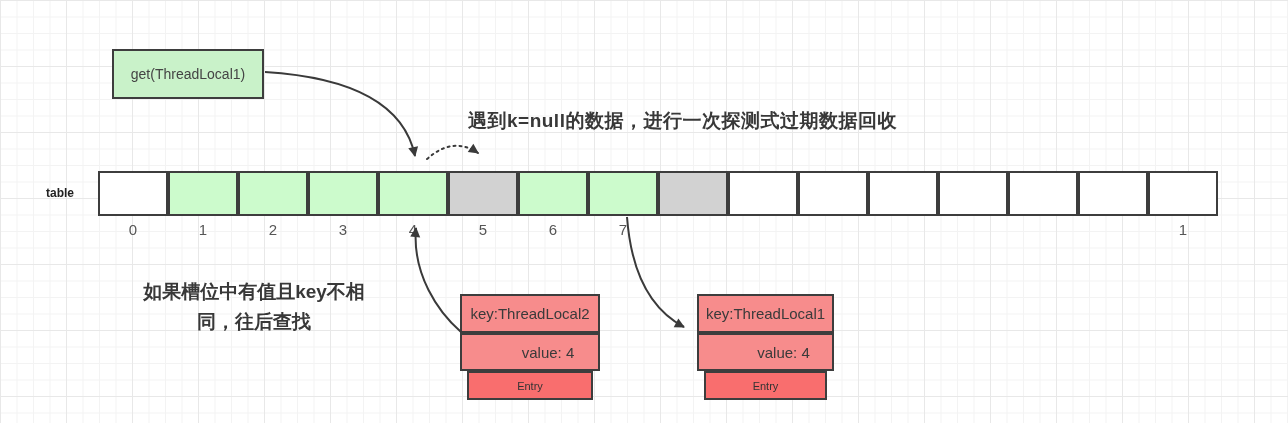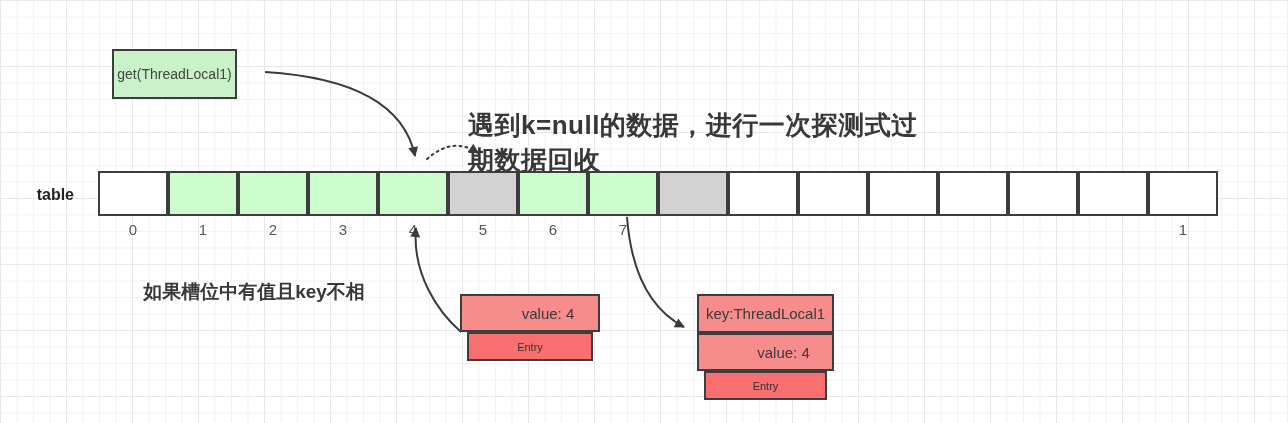--- a/index.html
+++ b/index.html
@@ -9,36 +9,36 @@
     background-color:#ffffff;
     background-image:
       linear-gradient(to right,#e8e8e8 1px,transparent 1px),
       linear-gradient(to bottom,#e8e8e8 1px,transparent 1px),
       linear-gradient(to right,#f3f3f3 1px,transparent 1px),
       linear-gradient(to bottom,#f3f3f3 1px,transparent 1px);
     background-size:66px 66px,66px 66px,16.5px 16.5px,16.5px 16.5px;
   }
   .arrows{position:absolute;left:0;top:0;width:1288px;height:423px;pointer-events:none;z-index:6;}
   .get-box{
-    position:absolute;left:112px;top:49px;width:125px;height:50px;box-sizing:border-box;
+    position:absolute;left:112px;top:49px;width:152px;height:50px;box-sizing:border-box;
     background:var(--get-box-green,#c9f2c9);border:2px solid var(--border-dark,#3d3d3d);
     display:flex;align-items:center;justify-content:center;
     font-size:14px;color:#444;z-index:2;
   }
   .annotation-top{
     position:absolute;left:468px;top:108px;width:460px;
-    font-size:26px;font-weight:bold;color:#383838;letter-spacing:0.5px;z-index:2;
+    font-size:19px;font-weight:bold;color:#383838;letter-spacing:0.5px;z-index:2;
   }
   .annotation-left{
     position:absolute;left:94px;top:277px;width:320px;text-align:center;
     font-size:19px;font-weight:bold;color:#383838;line-height:30px;z-index:2;
   }
   .table-label{
     position:absolute;left:28px;top:186px;width:46px;text-align:right;
-    font-size:16px;font-weight:bold;color:#222;z-index:2;
+    font-size:12px;font-weight:bold;color:#222;z-index:2;
   }
   .cells-row{position:absolute;left:98px;top:171px;display:flex;z-index:2;}
   .cell{
     width:70px;height:45px;box-sizing:border-box;
     border:2px solid var(--border-dark,#3d3d3d);background:#fff;flex:none;
   }
   .cell.occupied{background:var(--occupied-green,#ccfbcc);}
   .cell.expired{background:var(--expired-gray,#d2d2d2);}
   .labels-row{position:absolute;left:98px;top:221px;display:flex;z-index:2;}
   .cell-label{width:70px;flex:none;text-align:center;font-size:15px;color:#565656;}
@@ -115,23 +115,25 @@
       <div class="cell-label"></div>
       <div class="cell-label"></div>
       <div class="cell-label"></div>
       <div class="cell-label"></div>
       <div class="cell-label"></div>
       <div class="cell-label">1</div>
     </div>
 
   <div class="annotation-left">
     <div>如果槽位中有值且key不相</div>
+    <div>同，往后查找</div>
   </div>
 
   <div class="entry-box" style="left:460px;top:294px;">
+    <div class="entry-row">key:ThreadLocal2</div>
     <div class="entry-row value">value: 4</div>
     <div class="entry-tag">Entry</div>
   </div>
 
   <div class="entry-box right" style="left:697px;top:294px;border-radius:14px;">
     <div class="entry-row">key:ThreadLocal1</div>
     <div class="entry-row value">value: 4</div>
     <div class="entry-tag">Entry</div>
   </div>
 

